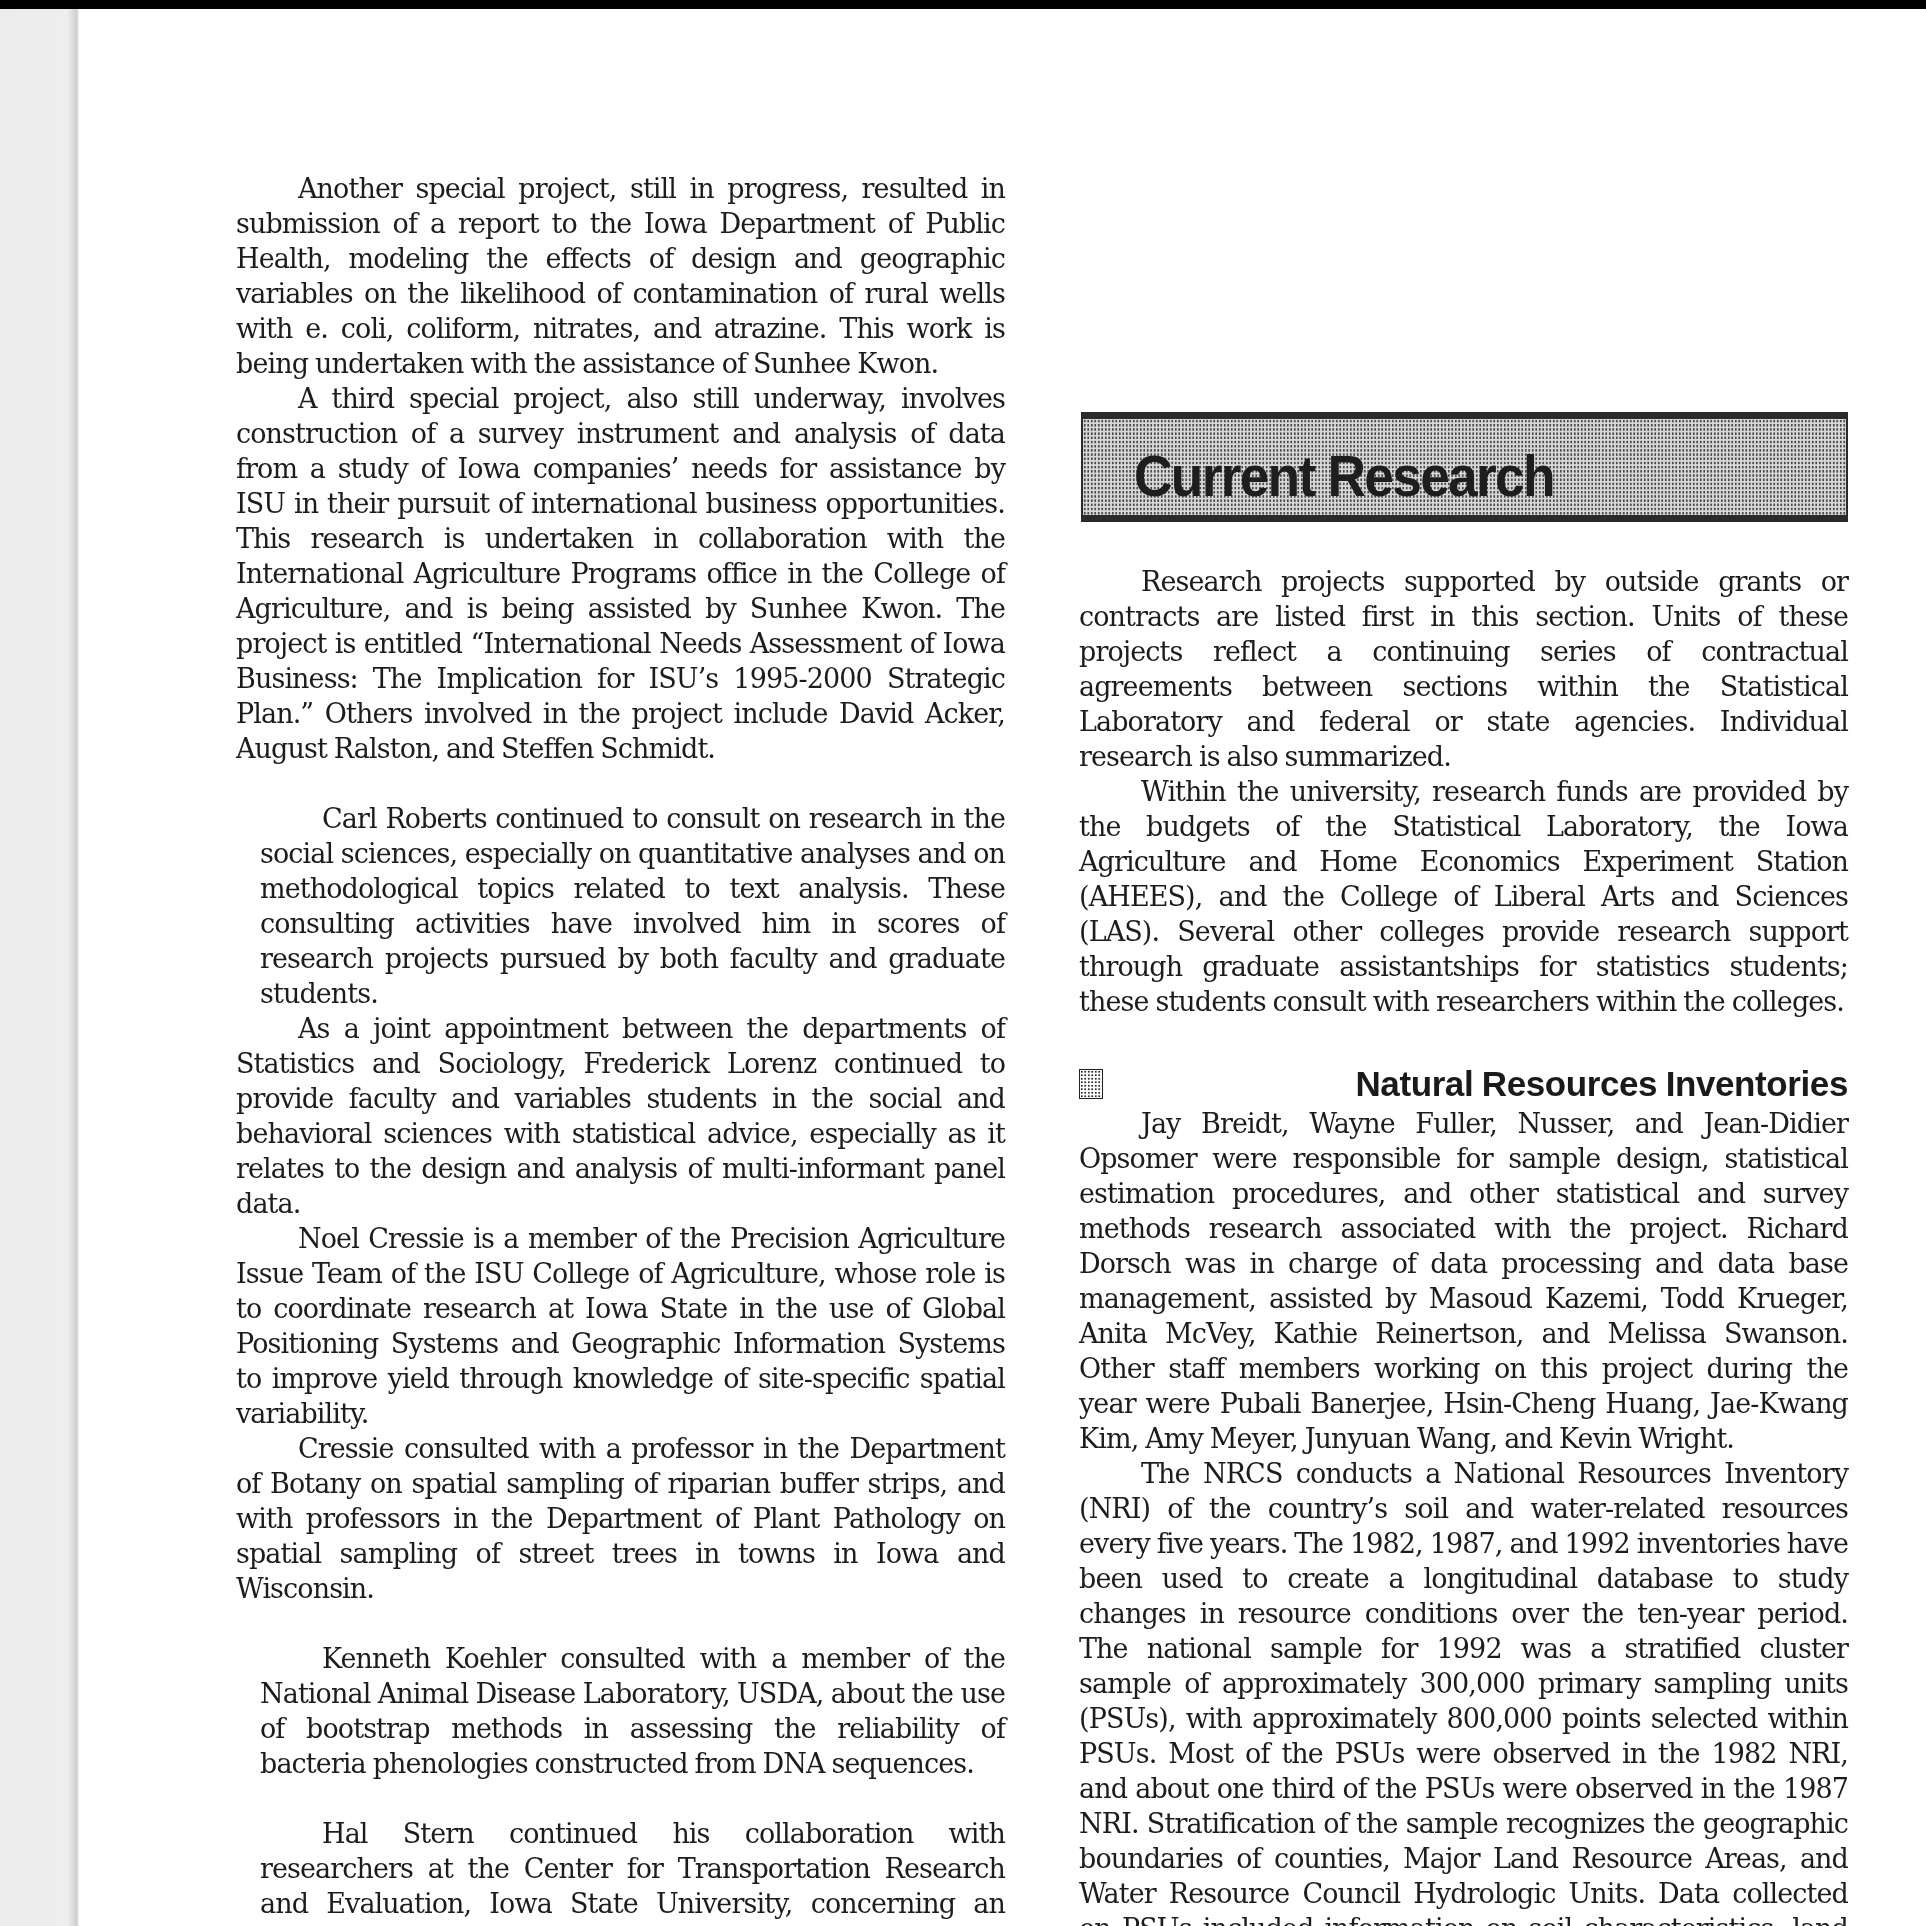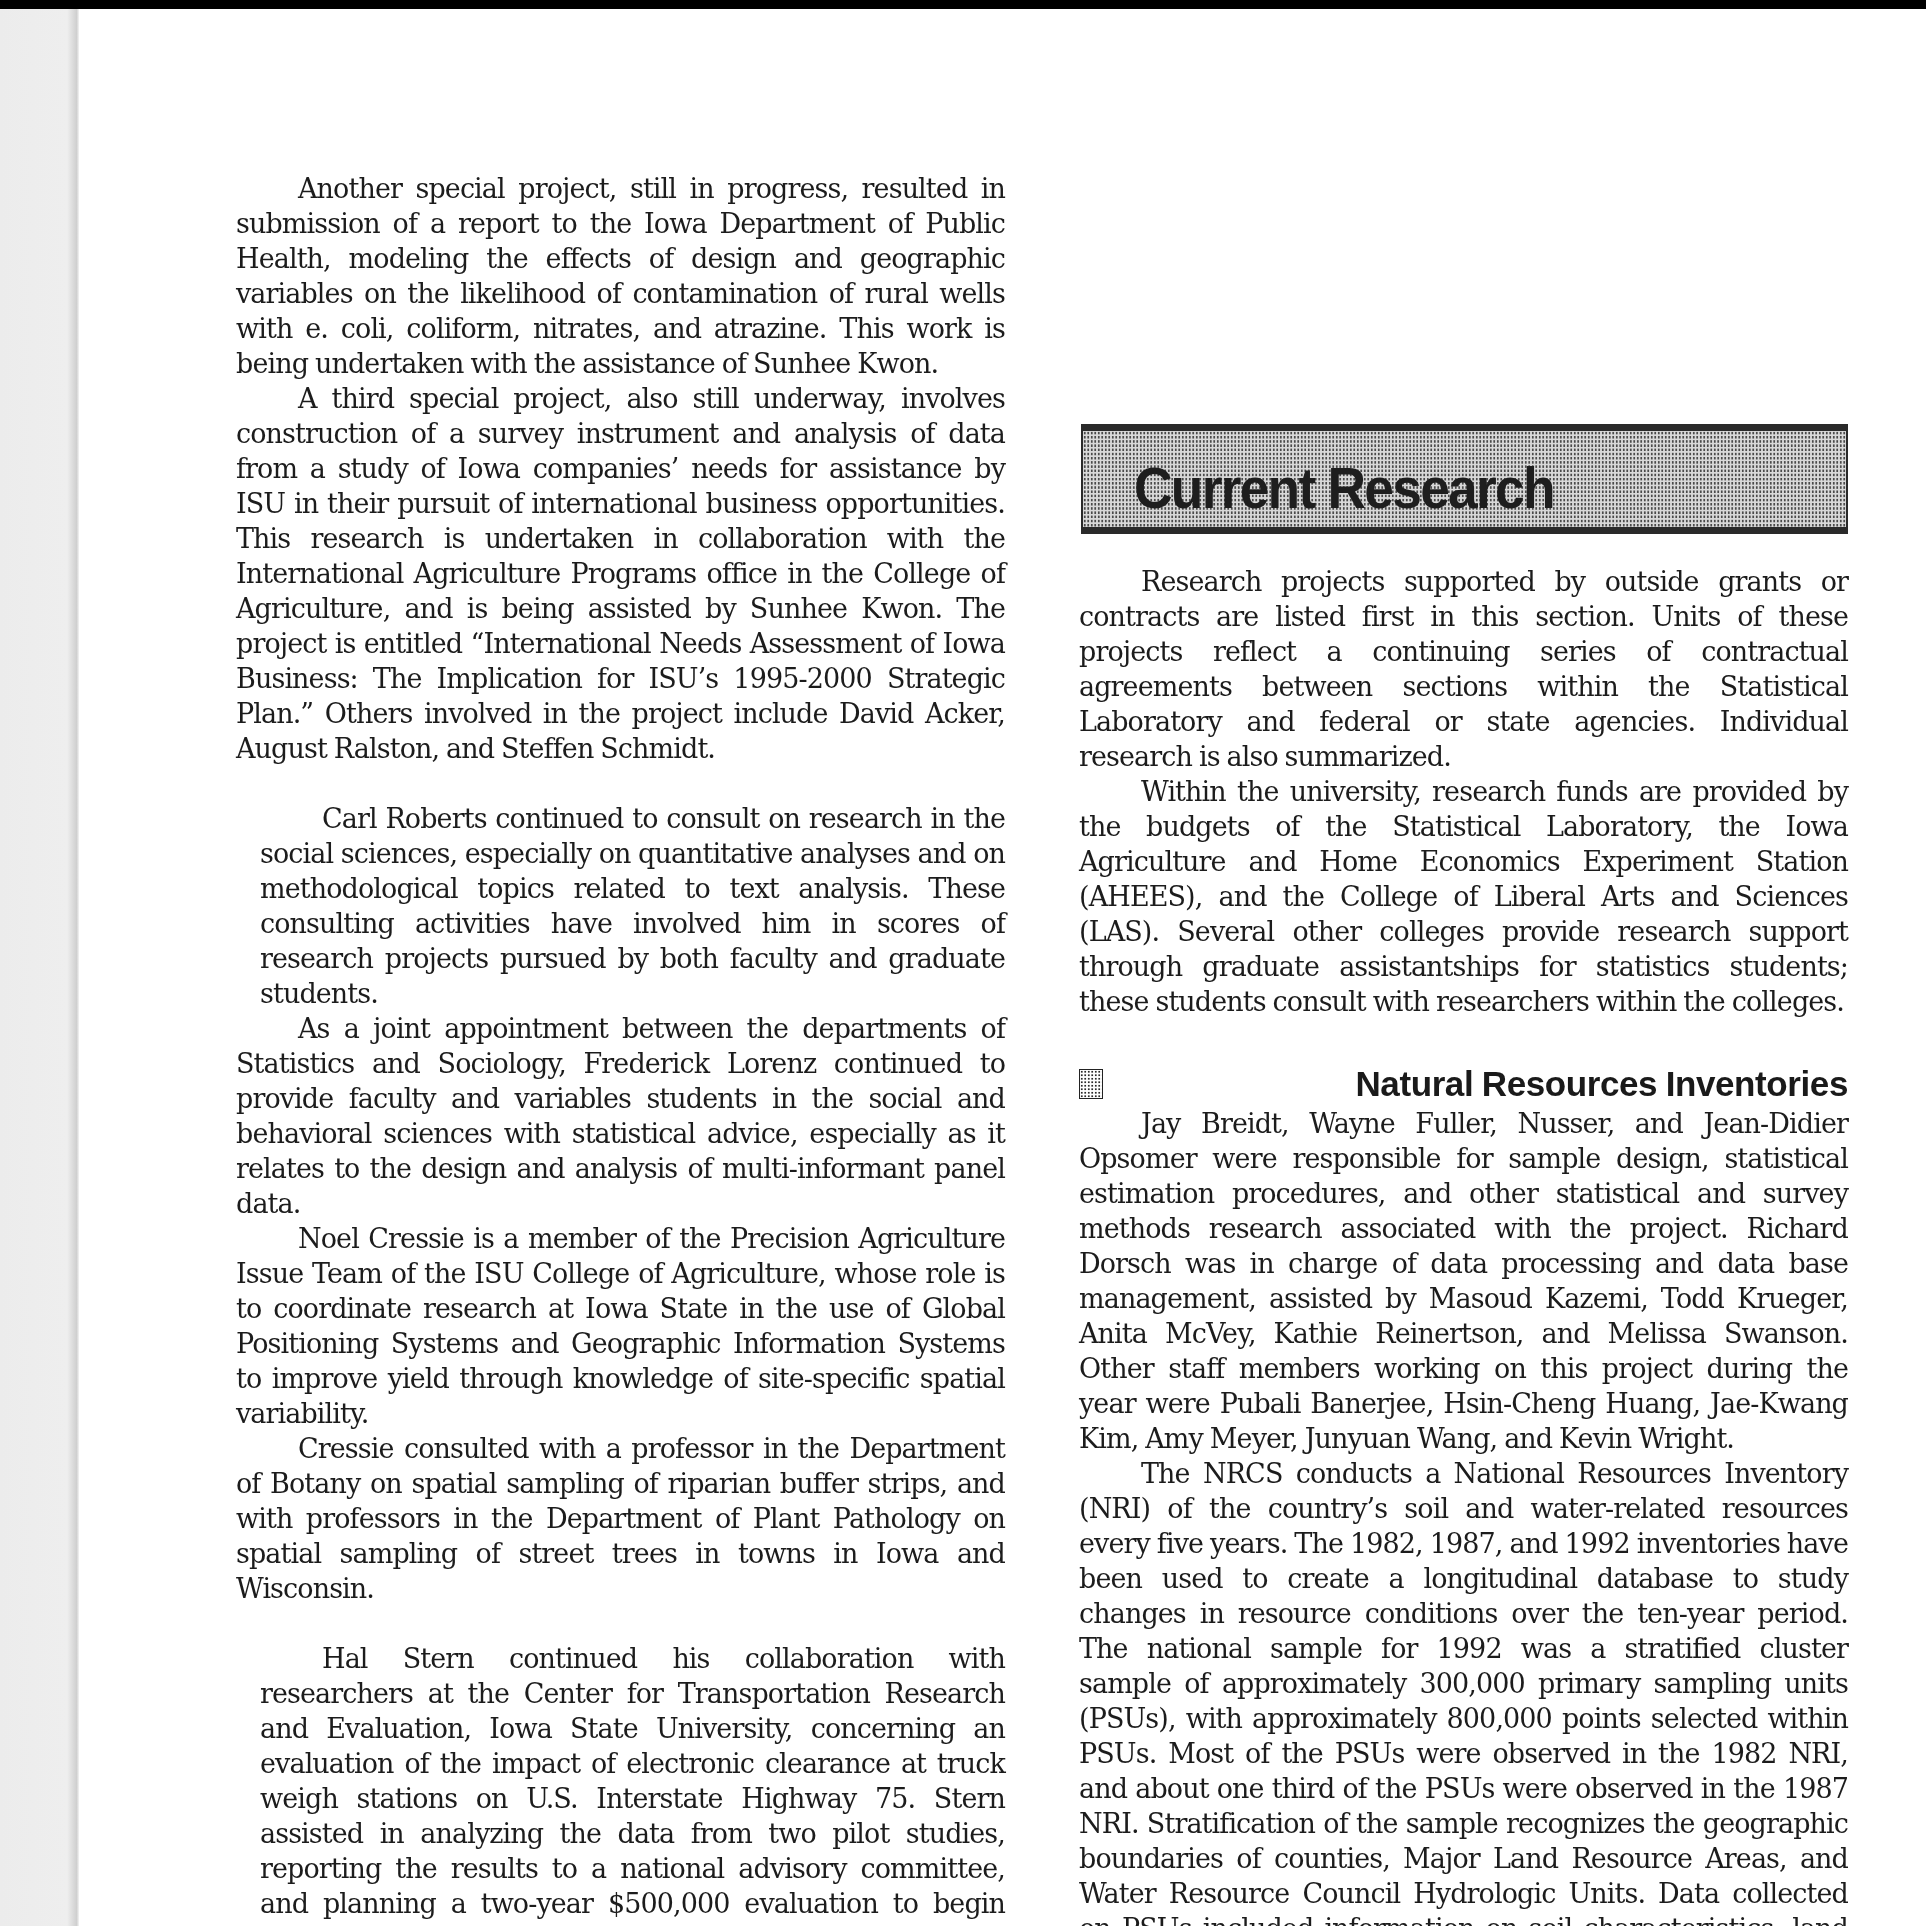--- a/index.html
+++ b/index.html
@@ -12,21 +12,21 @@
   .col p { margin:0; text-indent:62px; }
   .col p.gap { margin-top:35px;margin-left:24px; }
   .left { left:236px; top:171px; width:769px; }
   .right { left:1079px; top:564px; width:769px; }
   .sec-head { display:flex; align-items:center; font-family:"Liberation Sans", sans-serif; font-weight:bold;
               font-size:35px; letter-spacing:-0.4px; color:#1a1a1a; margin:45px 0 3.1px 0; height:39px; text-indent:0;justify-content:space-between; }
   .sec-icon { width:24px; height:30px; border:1.9px solid #222; margin-right:8.5px; box-sizing:border-box;
               background-color:#fff;
               background-image:radial-gradient(circle,#2a2a2a 35%,transparent 40%);
               background-size:3.5px 3.5px; }
-  .cr-box { position:absolute; left:1081px; top:424px; width:767px; height:110px; box-sizing:border-box;
+  .cr-box { position:absolute; left:1081px; top:412px; width:767px; height:110px; box-sizing:border-box;
             border-top:7.7px solid #2a2a2a; border-bottom:7.7px solid #2a2a2a; border-left:2.7px solid #2a2a2a; border-right:2.7px solid #2a2a2a;
             background-color:#d9d9d9;
             background-image:radial-gradient(ellipse 40% 45% at center,#4a4a4a 55%,transparent 62%);
             background-size:3.5px 4.2px; }
   .cr-title { position:absolute; left:51px; top:23px; font-family:"Liberation Sans", sans-serif; font-weight:bold;
               font-size:58px; letter-spacing:-1.9px; color:#1e1e1e; transform:scaleX(0.92); transform-origin:left; }
 </style>
 </head>
 <body>
 
@@ -34,20 +34,21 @@
 <div class="gutter"></div>
 
 <div class="col left">
   <p>Another special project, still in progress, resulted in submission of a report to the Iowa Department of Public Health, modeling the effects of design and geographic variables on the likelihood of contamination of rural wells with e. coli, coliform, nitrates, and atrazine.  This work is being undertaken with the assistance of Sunhee Kwon.</p>
   <p>A third special project, also still underway, involves construction of a survey instrument and analysis of data from a study of Iowa companies’ needs for assistance by ISU in their pursuit of international business opportunities. This research is undertaken in collaboration with the International Agriculture Programs office in the College of Agriculture, and is being assisted by Sunhee Kwon.  The project is entitled “International Needs Assessment of Iowa Business: The Implication for ISU’s 1995-2000 Strategic Plan.”  Others involved in the project include David Acker, August Ralston, and Steffen Schmidt.</p>
   <p class="gap">Carl Roberts continued to consult on research in the social sciences, especially on quantitative analyses and on methodological topics related to text analysis.  These consulting activities have involved him in scores of research projects pursued by both faculty and graduate students.</p>
   <p>As a joint appointment between the departments of Statistics and Sociology, Frederick Lorenz continued to provide faculty and variables students in the social and behavioral sciences with statistical advice, especially as it relates to the design and analysis of multi-informant panel data.</p>
 
   <p>Noel Cressie is a member of the Precision Agriculture Issue Team of the ISU College of Agriculture, whose role is to coordinate research at Iowa State in the use of Global Positioning Systems and Geographic Information Systems to improve yield through knowledge of site-specific spatial variability.</p>
   <p>Cressie consulted with a professor in the Department of Botany on spatial sampling of riparian buffer strips, and with professors in the Department of Plant Pathology on spatial sampling of street trees in towns in Iowa and Wisconsin.</p>
+  <p class="gap">Kenneth Koehler consulted with a member of the National Animal Disease Laboratory, USDA, about the use of bootstrap methods in assessing the reliability of bacteria phenologies constructed from DNA sequences.</p>
   <p class="gap">Hal Stern continued his collaboration with researchers at the Center for Transportation Research and Evaluation, Iowa State University, concerning an evaluation of the impact of electronic clearance at truck weigh stations on U.S. Interstate Highway 75. Stern assisted in analyzing the data from two pilot studies, reporting the results to a national advisory committee, and planning a two-year $500,000 evaluation to begin June 1, 1996.  This project is part of a national effort to improve commercial vehicle processing.</p>
 </div>
 
 <div class="cr-box">
   <span class="cr-title">Current Research</span>
 </div>
 
 <div class="col right">
   <p>Research projects supported by outside grants or contracts are listed first in this section. Units of these projects reflect a continuing series of contractual agreements between sections within the Statistical Laboratory and federal or state agencies. Individual research is also summarized.</p>
   <p>Within the university, research funds are provided by the budgets of the Statistical Laboratory, the Iowa Agriculture and Home Economics Experiment Station (AHEES), and the College of Liberal Arts and Sciences (LAS).  Several other colleges provide research support through graduate assistantships for statistics students; these students consult with researchers within the colleges.</p>

